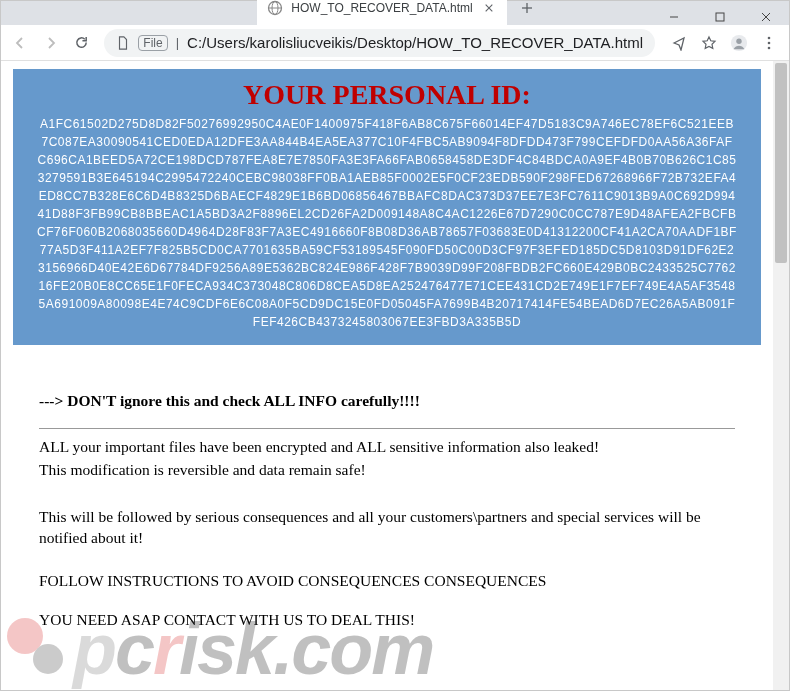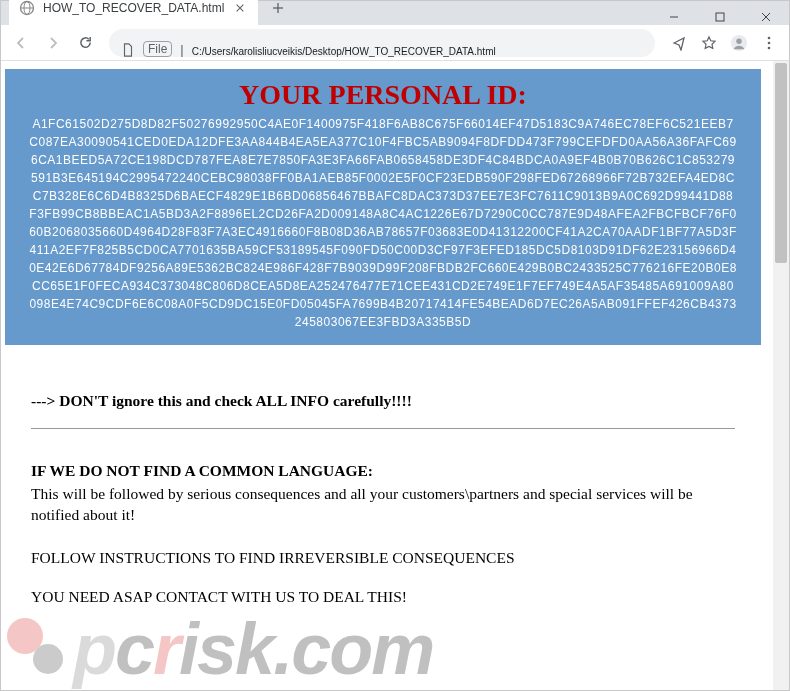--- a/index.html
+++ b/index.html
@@ -1,34 +1,34 @@
 <!DOCTYPE html>
 <html><head>
 <meta charset="utf-8">
 <style>
 * { margin: 0; padding: 0; box-sizing: border-box; }
 body { font-family: -apple-system, BlinkMacSystemFont, "Segoe UI", Arial, sans-serif; background: #fff; width: 790px; height: 691px; overflow: hidden; }
 .window { width: 790px; height: 691px; display: flex; flex-direction: column; border: 1px solid #c8c8c8; }
 .title-btn { width: 46px; height: 34px; display: flex; align-items: center; justify-content: center; color: #444; }
 .title-btn svg { width: 12px; height: 12px; }
-.tabstrip { height: 24px; background: #dee1e6; display: flex; align-items: flex-end; padding-left: 8px; }
+.tabstrip { height: 24px; background: #dee1e6; display: flex; align-items: flex-end; padding-left: 8px; justify-content: center; }
 .tab { background: #fff; height: 34px; display: flex; align-items: center; padding: 0 10px; border-radius: 8px 8px 0 0; min-width: 200px; gap: 8px; }
 .tab-favicon { width: 16px; height: 16px; }
 .tab-title { font-size: 12px; color: #3c4043; flex: 1; white-space: nowrap; overflow: hidden; }
 .tab-close { width: 16px; height: 16px; display:flex; align-items:center; justify-content:center; color:#5f6368; }
 .new-tab { width: 28px; height: 28px; display:flex; align-items:center; justify-content:center; color:#5f6368; margin-left:6px; margin-bottom:3px; }
 .toolbar { height: 36px; background:#fff; display:flex; align-items:center; padding: 0 6px; gap:4px; border-bottom:1px solid #e0e0e0; }
 .nav-btn { width:28px; height:28px; display:flex; align-items:center; justify-content:center; border-radius:50%; color:#5f6368; }
 .nav-btn.disabled { color:#bdbdbd; }
-.omnibox { flex:1; height:28px; background:#f1f3f4; border-radius:14px; display:flex; align-items:flex-end; padding:0 12px; gap:8px; margin: 0 6px; }
+.omnibox { flex:1; height:28px; background:#f1f3f4; border-radius:14px; display:flex; align-items:center; padding:0 12px; gap:8px; margin: 0 6px; }
 .omnibox-label { font-size:12px; color:#5f6368; border:1px solid #9aa0a6; border-radius:4px; padding:0 4px; }
-.omnibox-url { font-size:10px; color:#202124; }
+.omnibox-url { font-size:15px; color:#202124; }
 .right-btns { display:flex; align-items:center; gap:2px; }
 .content-area { flex:1; display:flex; overflow:hidden; }
-.viewport { flex:1; overflow:hidden; background:#fff; position:relative; padding:8px 12px 0 4px; }
+.viewport { flex:1; overflow:hidden; background:#fff; position:relative; padding:8px 12px 0 12px; }
 .scrollbar { width:16px; background:#f1f1f1; position:relative; }
 .scrollbar-thumb { position:absolute; left:2px; right:2px; top:2px; height:200px; background:#c1c1c1; border-radius:2px; }
 .banner { background:#6699cc; text-align:center; padding:4px 24px 14px 24px; }
 .banner-title { color:#c00000; font-weight:bold; font-size:28px; font-family: "Times New Roman", serif; padding:6px 0 4px 0; }
 .banner-id { color:#fff; font-size:12px; font-family: Arial, sans-serif; word-break:break-all; line-height:1.5; letter-spacing:0.5px; }
 .note { font-family: "Times New Roman", serif; font-size:15.5px; color:#000; padding: 0 26px; }
 .note .sp { height:46px; }
 .note hr { border:none; border-top:1px solid #999; margin:16px 0 8px 0; }
 .note p { margin-bottom:2px; line-height:1.35; }
 .note .b { font-weight:bold; }
@@ -147,25 +147,26 @@
   <div class="content-area">
     <div class="viewport">
       <div class="banner">
         <div class="banner-title">YOUR PERSONAL ID:</div>
         <div class="banner-id">A1FC61502D275D8D82F50276992950C4AE0F1400975F418F6AB8C675F66014EF47D5183C9A746EC78EF6C521EEB7C087EA30090541CED0EDA12DFE3AA844B4EA5EA377C10F4FBC5AB9094F8DFDD473F799CEFDFD0AA56A36FAFC696CA1BEED5A72CE198DCD787FEA8E7E7850FA3E3FA66FAB0658458DE3DF4C84BDCA0A9EF4B0B70B626C1C853279591B3E645194C2995472240CEBC98038FF0BA1AEB85F0002E5F0CF23EDB590F298FED67268966F72B732EFA4ED8CC7B328E6C6D4B8325D6BAECF4829E1B6BD06856467BBAFC8DAC373D37EE7E3FC7611C9013B9A0C692D99441D88F3FB99CB8BBEAC1A5BD3A2F8896EL2CD26FA2D009148A8C4AC1226E67D7290C0CC787E9D48AFEA2FBCFBCF76F060B2068035660D4964D28F83F7A3EC4916660F8B08D36AB78657F03683E0D41312200CF41A2CA70AADF1BF77A5D3F411A2EF7F825B5CD0CA7701635BA59CF53189545F090FD50C00D3CF97F3EFED185DC5D8103D91DF62E23156966D40E42E6D67784DF9256A89E5362BC824E986F428F7B9039D99F208FBDB2FC660E429B0BC2433525C776216FE20B0E8CC65E1F0FECA934C373048C806D8CEA5D8EA252476477E71CEE431CD2E749E1F7EF749E4A5AF35485A691009A80098E4E74C9CDF6E6C08A0F5CD9DC15E0FD05045FA7699B4B20717414FE54BEAD6D7EC26A5AB091FFEF426CB4373245803067EE3FBD3A335B5D</div>
       </div>
       <div class="note">
         <div class="sp"></div>
         <p class="b">---&gt; DON'T ignore this and check ALL INFO carefully!!!!</p>
         <hr>
+        <p>ALL your important files have been encrypted and ALL sensitive information also leaked!</p>
+        <p>This modification is reversible and data remain safe!</p>
         <div style="height:24px"></div>
-        <p class="b">IF WE DO NOT FIND A COMMON LANGUAGE:</p>
         <p>This will be followed by serious consequences and all your customers\partners and special services will be notified about it!</p>
         <div style="height:20px"></div>
-        <p> FOLLOW INSTRUCTIONS TO FIND IRREVERSIBLE CONSEQUENCES</p>
+        <p> FOLLOW INSTRUCTIONS TO AVOID CONSEQUENCES CONSEQUENCES</p>
         <div style="height:16px"></div>
         <p>YOU NEED ASAP CONTACT WITH US TO DEAL THIS!</p>
 
       </div>
 
       <div class="watermark">
         <div class="wm-gears">
           <div class="gear g1"></div>
           <div class="gear g2"></div>
         </div>

